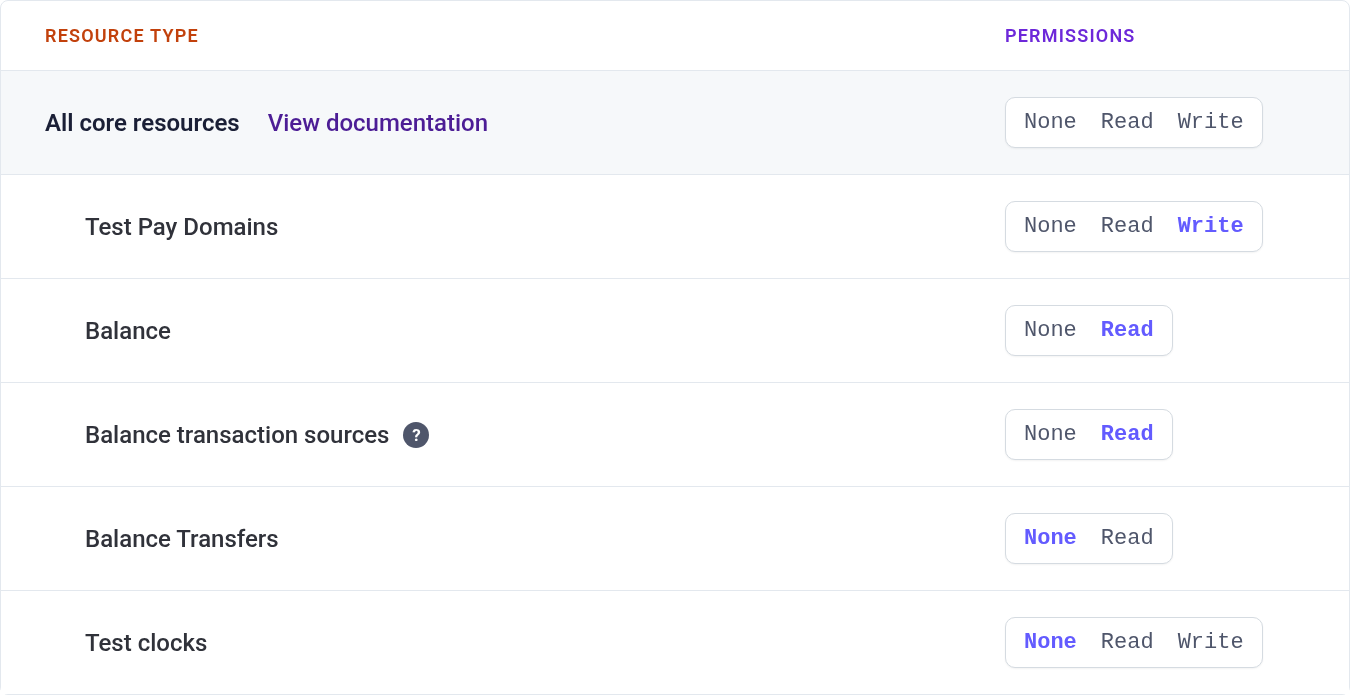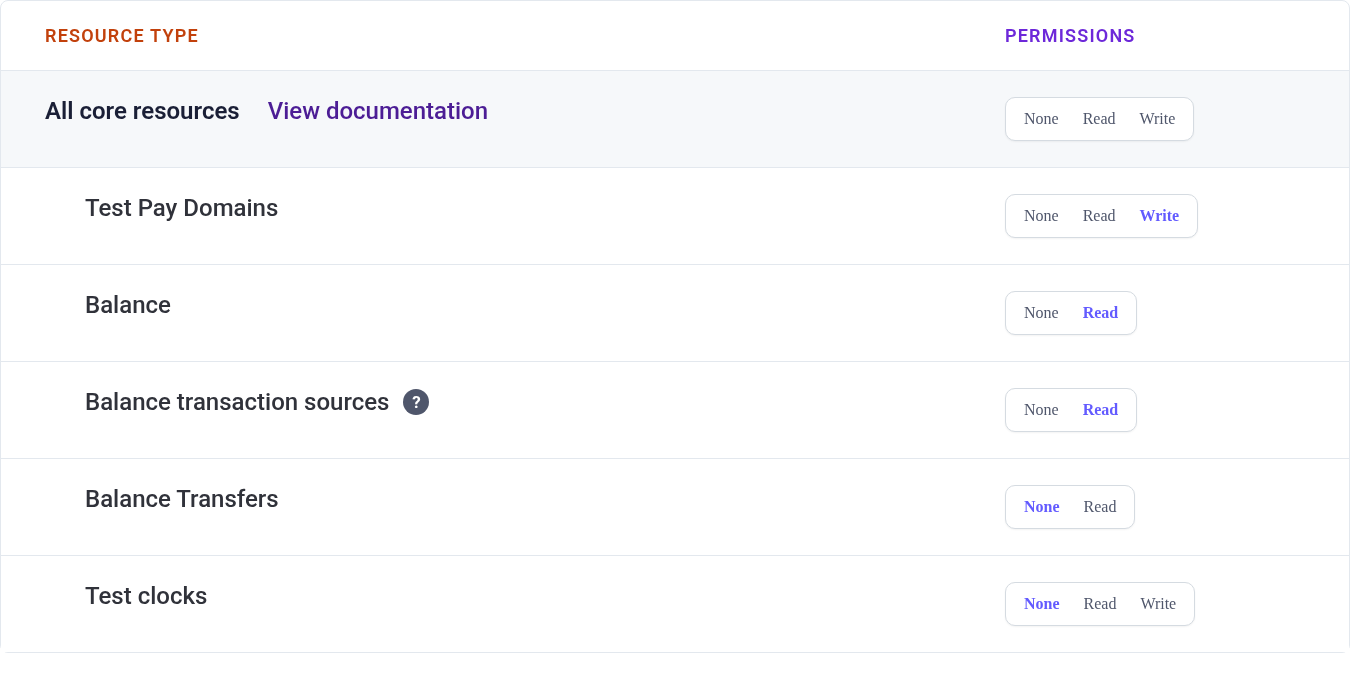--- a/index.html
+++ b/index.html
@@ -37,21 +37,21 @@
   .header-permissions {
     width: 300px;
     font-size: 18px;
     font-weight: 600;
     letter-spacing: 1.2px;
     color: #6d28d9;
     text-transform: uppercase;
   }
   .row {
     display: flex;
-    align-items: flex-start;
+    align-items: center;
     padding: 26px 44px;
     border-bottom: 1px solid #e3e8ee;
     background: #ffffff;
   }
   .row.highlight {
     background: #f6f8fa;
   }
   .row:last-child {
     border-bottom: none;
   }
@@ -102,26 +102,26 @@
     display: inline-flex;
     background: #ffffff;
     border: 1px solid #d5dbe1;
     border-radius: 10px;
     box-shadow: 0 1px 2px rgba(0,0,0,0.05);
     padding: 4px 6px;
   }
   .perm-btn {
     border: none;
     background: transparent;
-    font-size: 16px;
+    font-size: 22px;
     font-weight: 500;
     color: #4f566b;
     padding: 8px 12px;
     cursor: pointer;
-    font-family: Liberation Serif, serif;
+    font-family: Liberation Mono, monospace;
     border-radius: 6px;
   }
   .perm-btn.active {
     color: #635bff;
     font-weight: 700;
   }
 </style>
 </head>
 <body>
 

